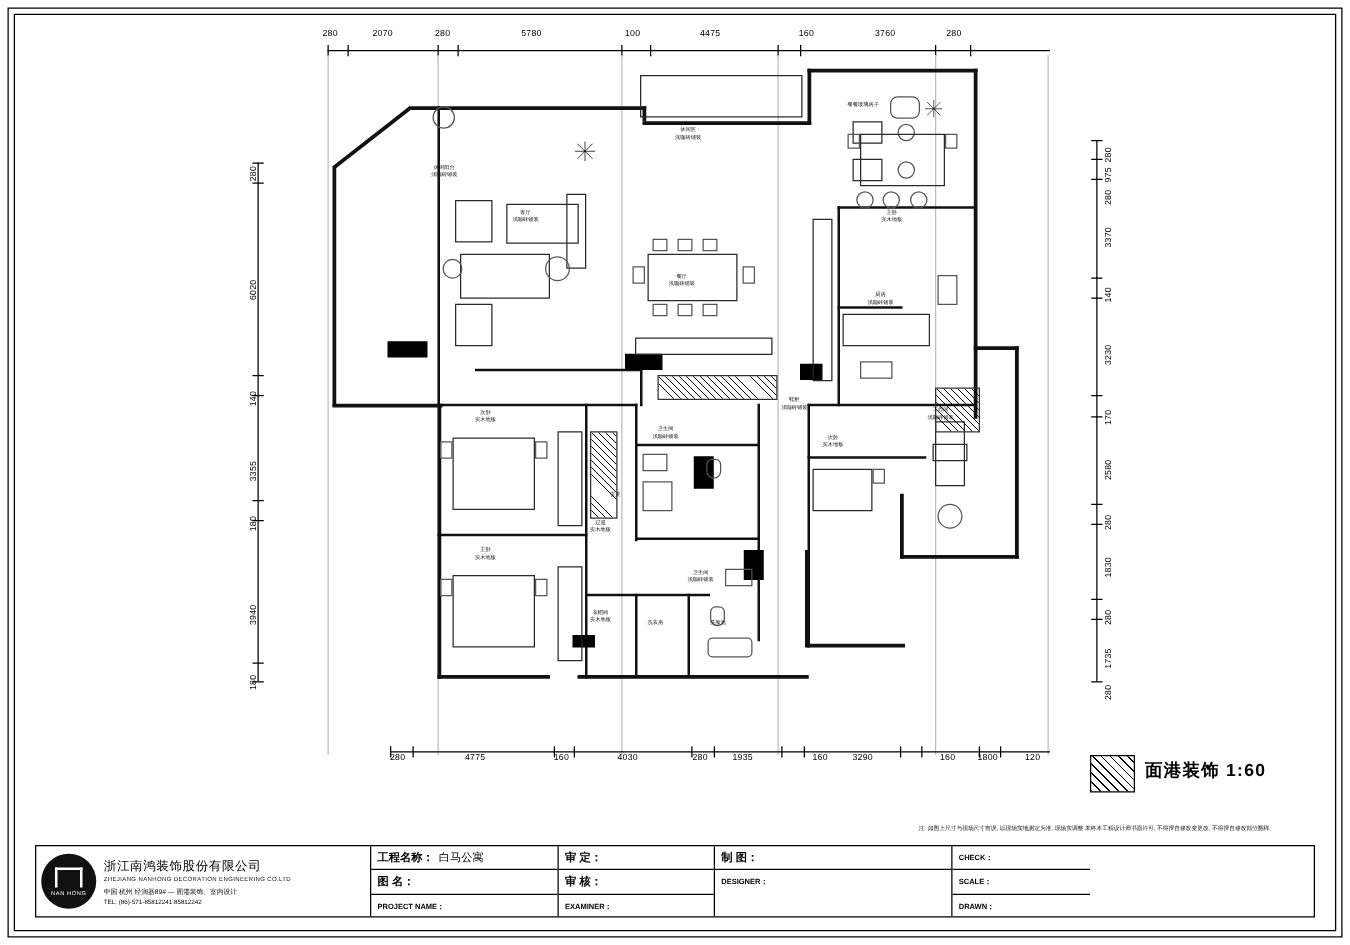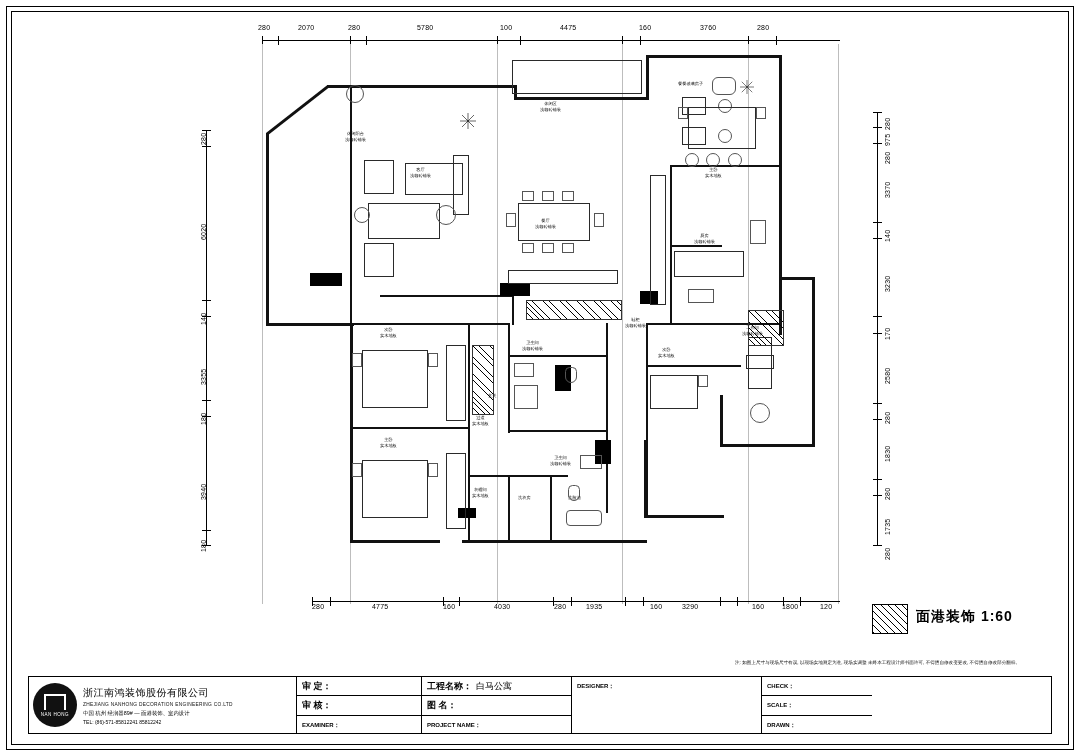--- a/index.html
+++ b/index.html
@@ -346,47 +346,50 @@
         <div class="t">NAN HONG</div>
       </div>
       <div id="logo-txt">
         <div class="cn">浙江南鸿装饰股份有限公司</div>
         <div class="en">ZHEJIANG  NANHONG  DECORATION  ENGINEERING  CO.LTD</div>
         <div class="adr">中国  杭州    经润器89# — 面港装饰、室内设计</div>
         <div class="tel">TEL:  (86)-571-85812241   85812242</div>
       </div>
     </div>
 
+    <div class="cell col2">
+      <div class="tbrow">
+        <span class="k">工程名称：</span>
+        <span class="v">白马公寓</span>
+      </div>
+      <div class="tbrow">
+        <span class="k">图  名：</span>
+        <span class="v"></span>
+      </div>
+      <div class="tbrow sub">
+        <span class="k">PROJECT NAME：</span>
+      </div>
+    </div>
+
     <div class="cell col3">
       <div class="tbrow">
         <span class="k">审  定：</span>
       </div>
       <div class="tbrow">
         <span class="k">审  核：</span>
       </div>
       <div class="tbrow sub">
         <span class="k">EXAMINER：</span>
       </div>
     </div>
 
-    <div class="cell col2">
-      <div class="tbrow">
-        <span class="k">工程名称：</span>
-        <span class="v">白马公寓</span>
-      </div>
-      <div class="tbrow">
-        <span class="k">图  名：</span>
-        <span class="v"></span>
-      </div>
-      <div class="tbrow sub">
-        <span class="k">PROJECT NAME：</span>
-      </div>
-    </div>
-
     <div class="cell col4">
+      <div class="tbrow">
+        <span class="k">制  图：</span>
+      </div>
       <div class="tbrow sub">
         <span class="k">DESIGNER：</span>
       </div>
     </div>
 
 
     <div class="cell col6">
       <div class="tbrow">
         <span class="k sub">CHECK：</span>
       </div>

